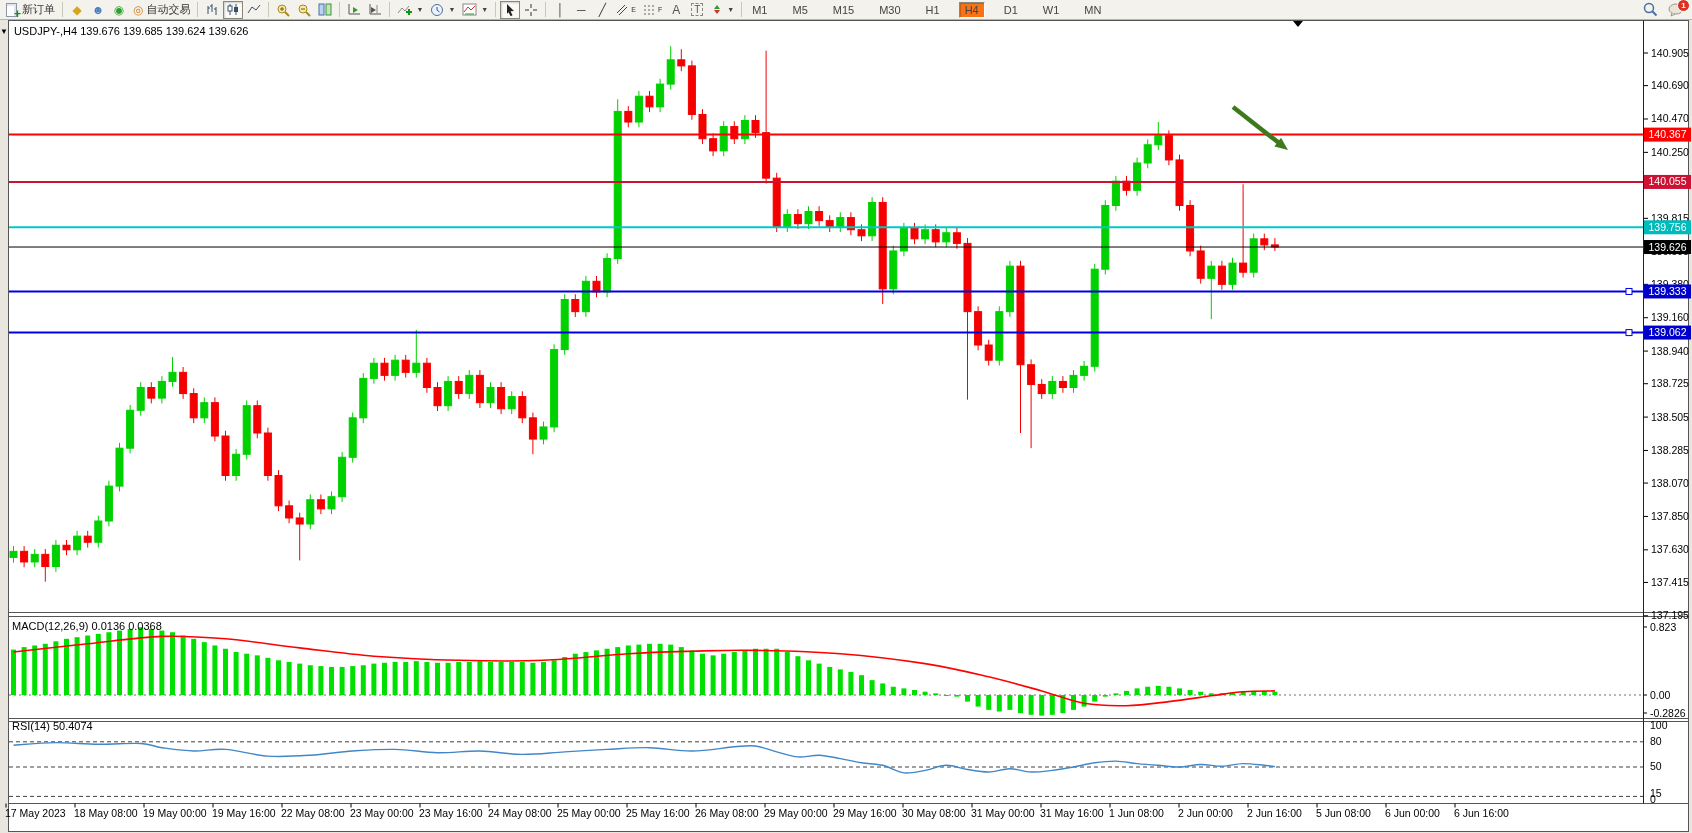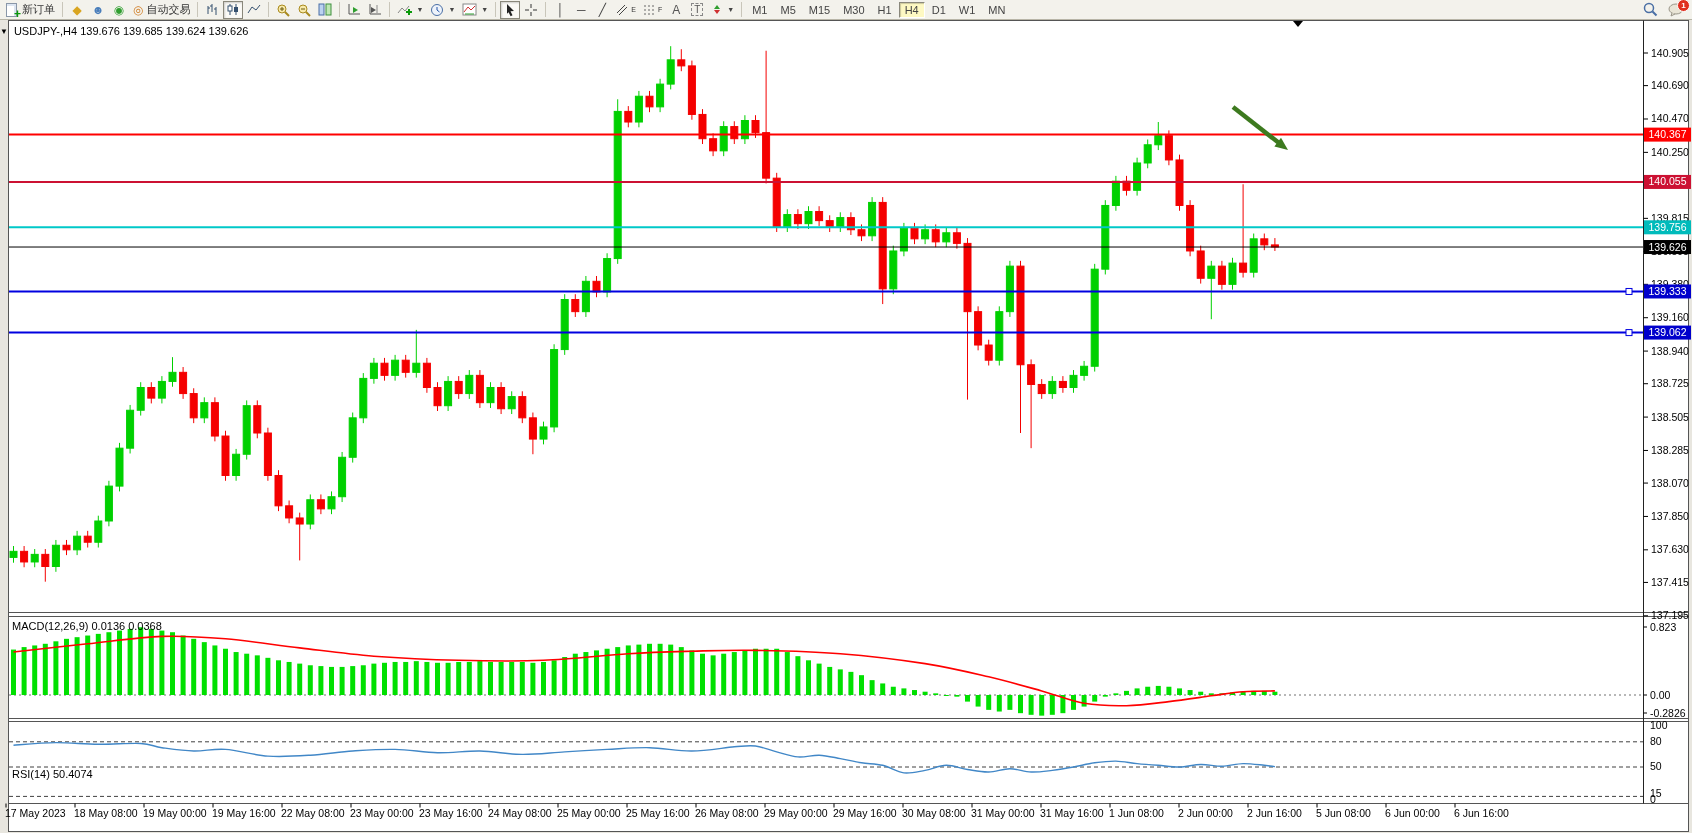--- a/index.html
+++ b/index.html
@@ -9,21 +9,21 @@
   .tb{height:18px;min-width:20px;border:1px solid transparent;background:transparent;
     display:inline-flex;align-items:center;justify-content:center;gap:3px;font-size:11px;color:#333;padding:0 2px;cursor:default}
   .tb.active{border:1px solid #8a887b;background:#fbfaf6;box-shadow:inset 1px 1px 2px rgba(0,0,0,.18)}
   .sep{width:1px;height:15px;background:#c9c6ba;margin:0 3px;flex:0 0 1px}
   .glyph{font-size:12px;line-height:12px}
   .dd{font-size:7px;color:#444;margin-left:1px}
   .ic-neworder{position:relative;width:13px;height:14px;display:inline-block}
   .ic-neworder .doc{position:absolute;left:0;top:0;width:9px;height:12px;background:#fff;border:1px solid #8a97a8;box-shadow:inset -2px 2px 0 #dde6f2}
   .ic-neworder .plus{position:absolute;right:-2px;bottom:-2px;color:#0a9a0a;font-weight:bold;font-size:12px;line-height:9px}
   .tf{height:16px;padding:0 5px;border:1px solid transparent;background:transparent;font-size:11px;color:#444;display:inline-flex;align-items:center}
-  .tf.active{border-color:#8a887b #fff #fff #8a887b;background:#fef9c3;box-shadow:inset 1px 1px 1px rgba(0,0,0,.2)}
+  .tf.active{border-color:#8a887b #fff #fff #8a887b;background:#f97316;box-shadow:inset 1px 1px 1px rgba(0,0,0,.2)}
   .t-label{border:1px dashed #888;padding:0 2px;font-size:10px;line-height:11px;color:#555}
   .sub{font-size:7px;vertical-align:-3px;color:#333}
   .right-group{margin-left:auto;display:inline-flex;align-items:center;gap:4px;margin-right:2px}
   .badge{position:absolute;right:-4px;top:-3px;width:11px;height:11px;border-radius:50%;background:#e03020;color:#fff;
     font-size:8px;font-weight:bold;display:flex;align-items:center;justify-content:center;border:1px solid #fff}
   #chart-svg{position:absolute;left:0;top:0;z-index:1;font-family:"Liberation Sans","DejaVu Sans",sans-serif}
   .overlay-label{position:absolute;z-index:3;font-size:11px;color:#000;white-space:nowrap}
   .title-caret{font-size:8px;margin-right:6px;vertical-align:1px}
 </style>
 </head>
@@ -167,21 +167,21 @@
       <span class="t-label">T</span>
     </button>
   <button class="tb">
       <svg width="12" height="13">
         <polygon points="3,2 6,6 0,6" fill="#2f9e2f" transform="translate(3,0)"></polygon>
         <polygon points="3,11 6,7 0,7" fill="#d03030" transform="translate(3,0)"></polygon>
       </svg>
       <span class="dd">▼</span>
     </button>
   <span class="sep"></span>
-  <span id="tf-group" style="display:inline-flex;gap:1px">
+  <span id="tf-group" style="display:inline-flex;gap:13px">
       <button class="tf">M1</button>
       <button class="tf">M5</button>
       <button class="tf">M15</button>
       <button class="tf">M30</button>
       <button class="tf">H1</button>
       <button class="tf active">H4</button>
       <button class="tf">D1</button>
       <button class="tf">W1</button>
       <button class="tf">MN</button>
     </span>
@@ -701,13 +701,13 @@
     <g>
       <line x1="1233" y1="107" x2="1279" y2="143" stroke="#3d7a1f" stroke-width="4.5"></line>
       <polygon points="1288,150 1274.4,146.5 1281,137.7" fill="#3d7a1f"></polygon>
     </g>
   </svg>
 
 <div class="overlay-label" style="left:0;top:25px">
   <span class="title-caret">▼</span><span>USDJPY-,H4  139.676 139.685 139.624 139.626</span>
 </div>
 <div class="overlay-label" style="left:12px;top:620px">MACD(12,26,9) 0.0136 0.0368</div>
-<div class="overlay-label" style="left:12px;top:768px">RSI(14) 50.4074</div>
+<div class="overlay-label" style="left:12px;top:720px">RSI(14) 50.4074</div>
 
 </body></html>

